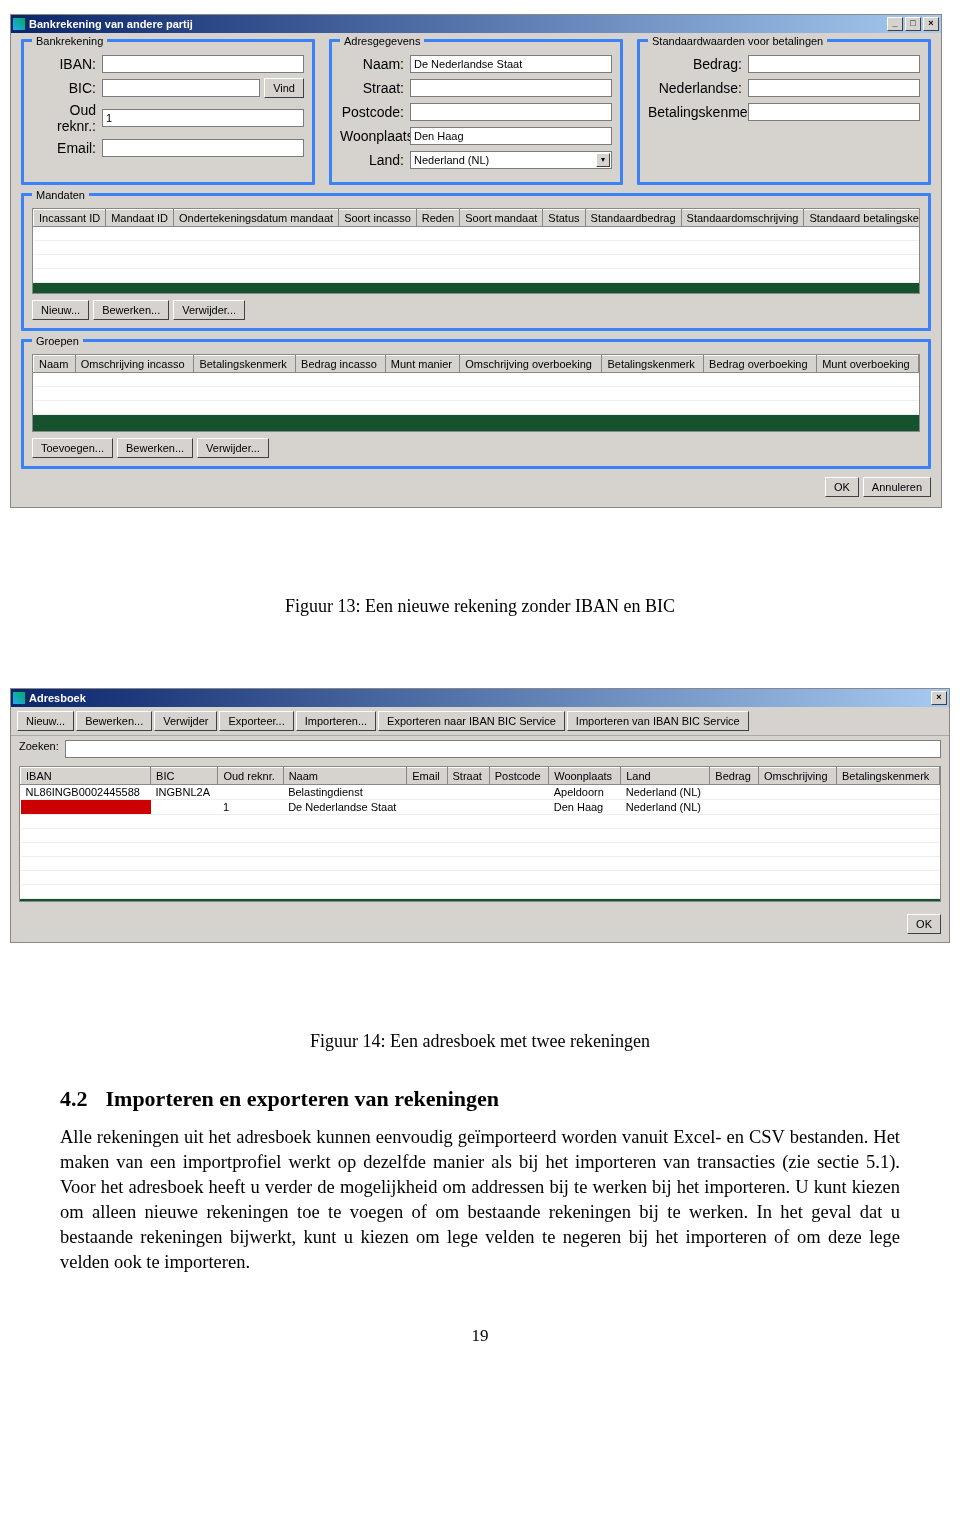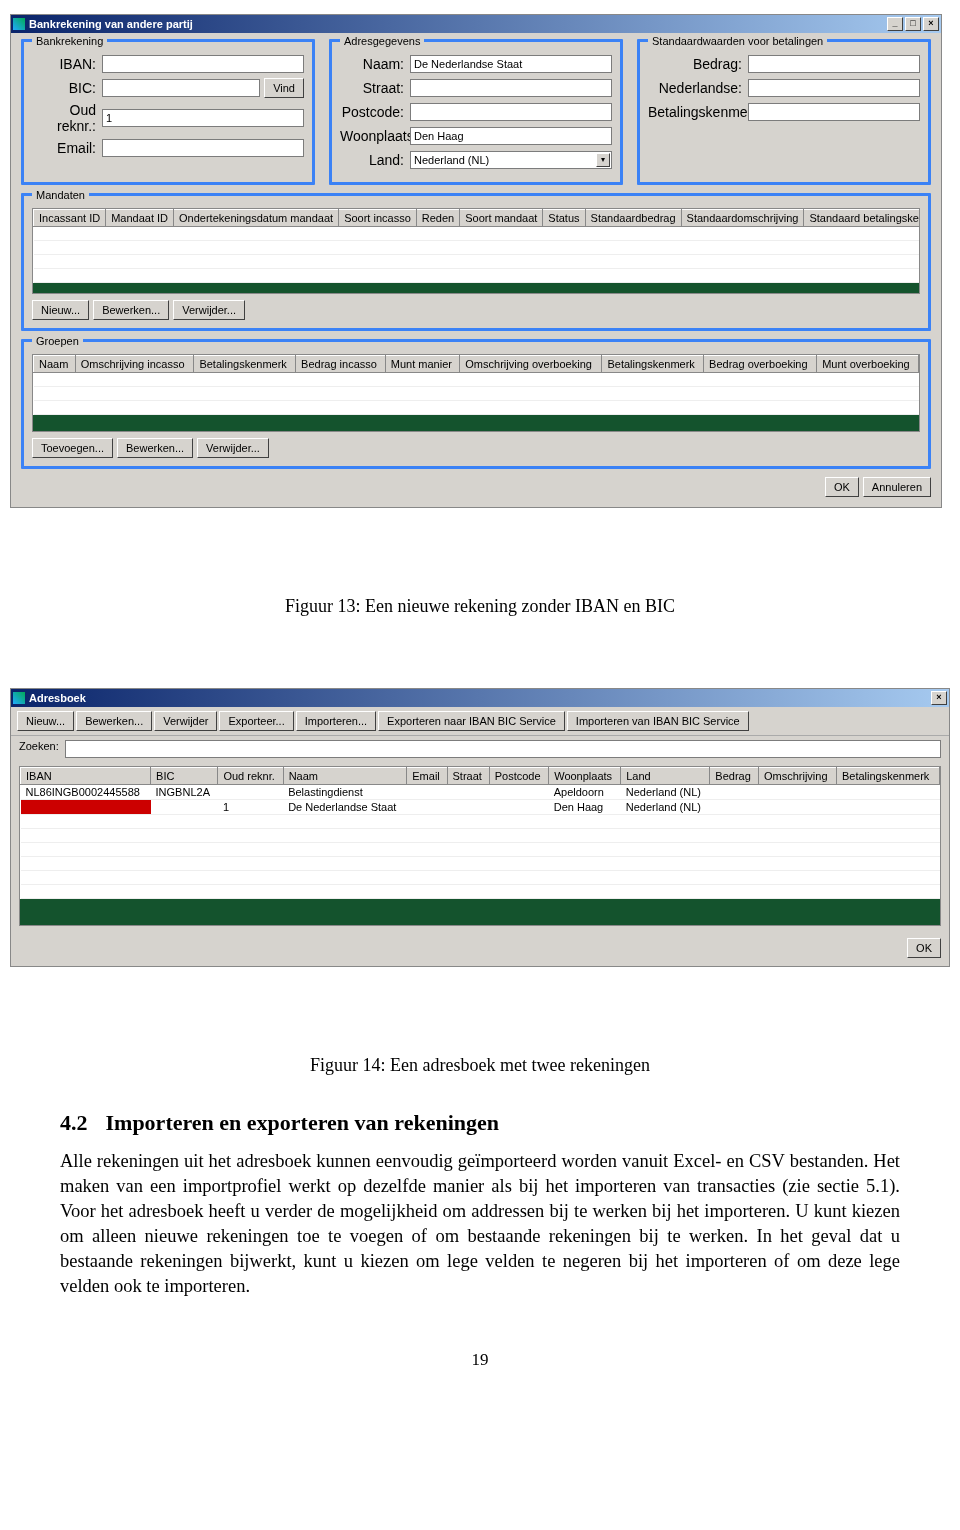--- a/index.html
+++ b/index.html
@@ -362,21 +362,21 @@
         <button class="btn">Verwijder</button>
         <button class="btn">Exporteer...</button>
         <button class="btn">Importeren...</button>
         <button class="btn">Exporteren naar IBAN BIC Service</button>
         <button class="btn">Importeren van IBAN BIC Service</button>
       </div>
     <div class="searchrow">
       <span>Zoeken:</span>
       <input class="txt" style="">
     </div>
-    <div class="tbl-wrap" style="margin:4px 8px; height:160px;">
+    <div class="tbl-wrap" style="margin:4px 8px; height:136px;">
       <table class="tbl">
         <thead>
             <tr id="f14-head">
               <th>IBAN</th>
               <th>BIC</th>
               <th>Oud reknr.</th>
               <th>Naam</th>
               <th>Email</th>
               <th>Straat</th>
               <th>Postcode</th>

